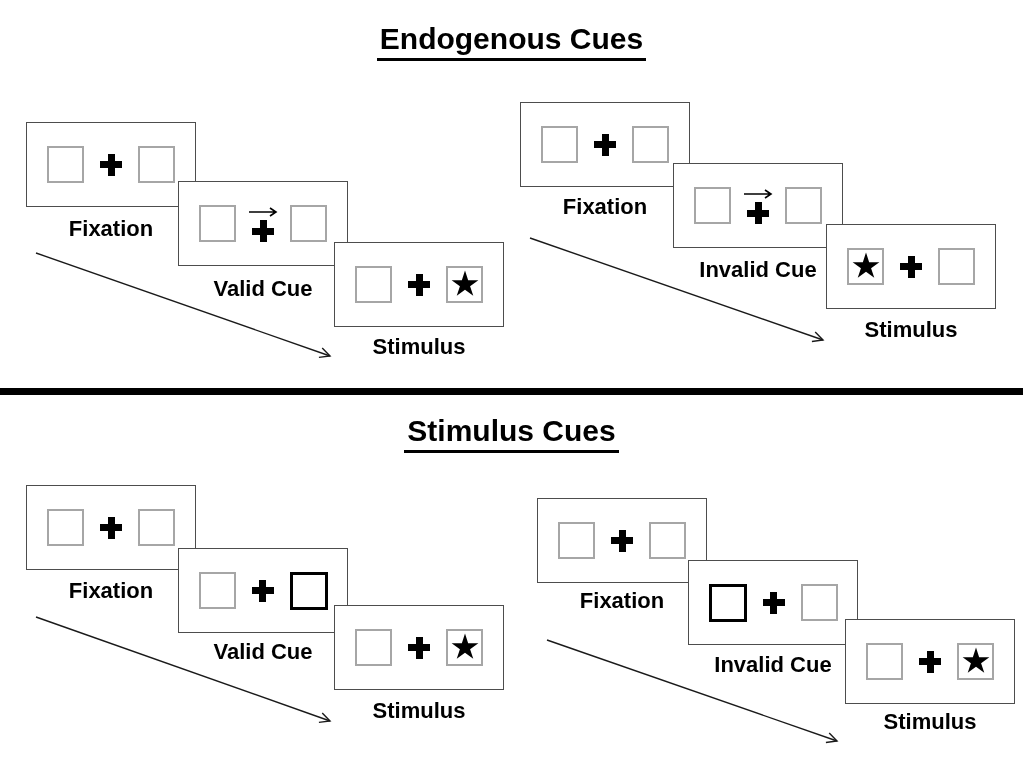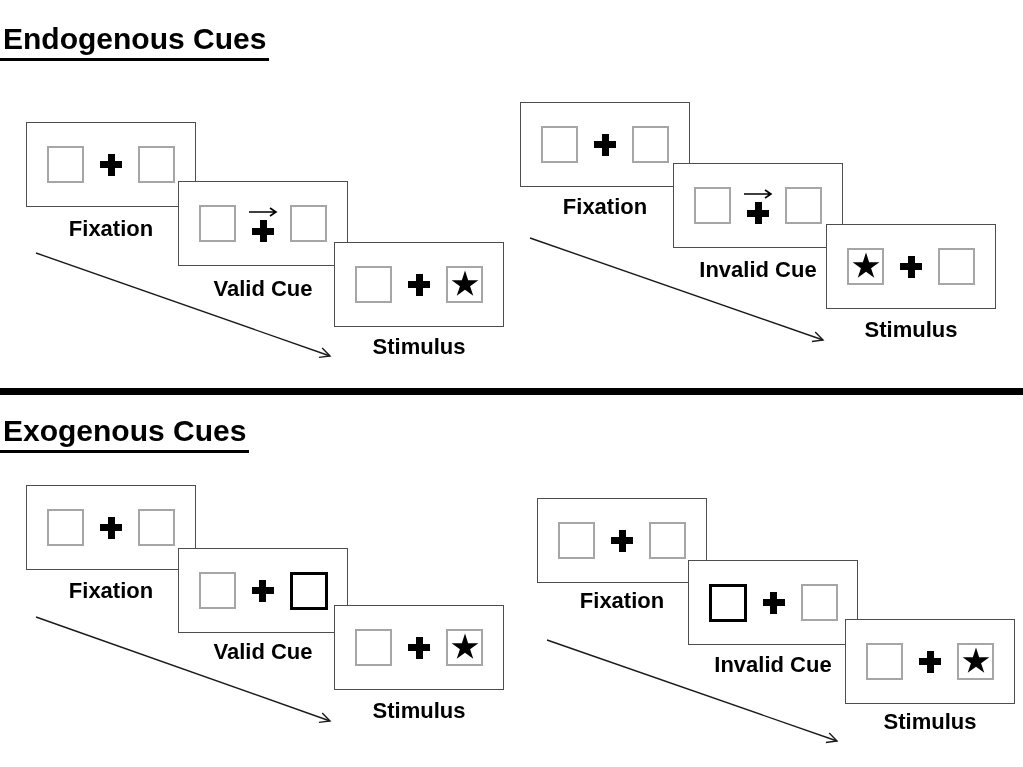--- a/index.html
+++ b/index.html
@@ -1,19 +1,19 @@
 <!DOCTYPE html>
 <html><head>
 <meta charset="utf-8">
 <style>
   html,body{margin:0;padding:0;background:#ffffff;}
   body{width:1023px;height:767px;position:relative;overflow:hidden;
        font-family:"Liberation Sans", sans-serif;color:#000;}
   .stage{position:absolute;inset:0;width:1023px;height:767px;}
-  .title-row{position:absolute;left:0;width:100%;text-align:left;}
+  .title-row{position:absolute;left:0;width:100%;text-align:center;}
   .title{display:inline-block;font-size:30px;font-weight:bold;line-height:1.15;
          border-bottom:3px solid #000;padding:0 3px 1px;}
   .divider{position:absolute;left:0;top:388px;width:1023px;height:7px;background:#000;}
   .panel{position:absolute;width:170px;height:85px;background:#fff;
          border:1.5px solid #4d4d4d;box-sizing:border-box;
          display:flex;align-items:center;justify-content:center;gap:11px;}
   .box{width:37px;height:37px;border:2px solid #a6a6a6;background:#fff;
        box-sizing:border-box;display:flex;align-items:center;justify-content:center;}
   .box.bold{width:38px;height:38px;border:3.5px solid #000;}
   .csym{width:32px;display:flex;flex-direction:column;align-items:center;
@@ -28,21 +28,21 @@
 </style>
 </head>
 <body>
 
 <div class="stage">
 
   <div class="title-row" style="top:22px;">
     <span class="title">Endogenous Cues</span>
   </div>
   <div class="title-row" style="top:414px;">
-    <span class="title">Exogenous Cues</span>
+    <span class="title">Stimulus Cues</span>
   </div>
 
   <div class="divider"></div>
 
   <svg class="overlay" width="1023" height="767" viewBox="0 0 1023 767">
     <defs>
       <marker id="ah" markerWidth="16" markerHeight="16" refX="11" refY="6" orient="auto" markerUnits="userSpaceOnUse">
         <path d="M1,1 L11,6 L1,11" fill="none" stroke="#1a1a1a" stroke-width="1.4"></path>
       </marker>
     </defs>

